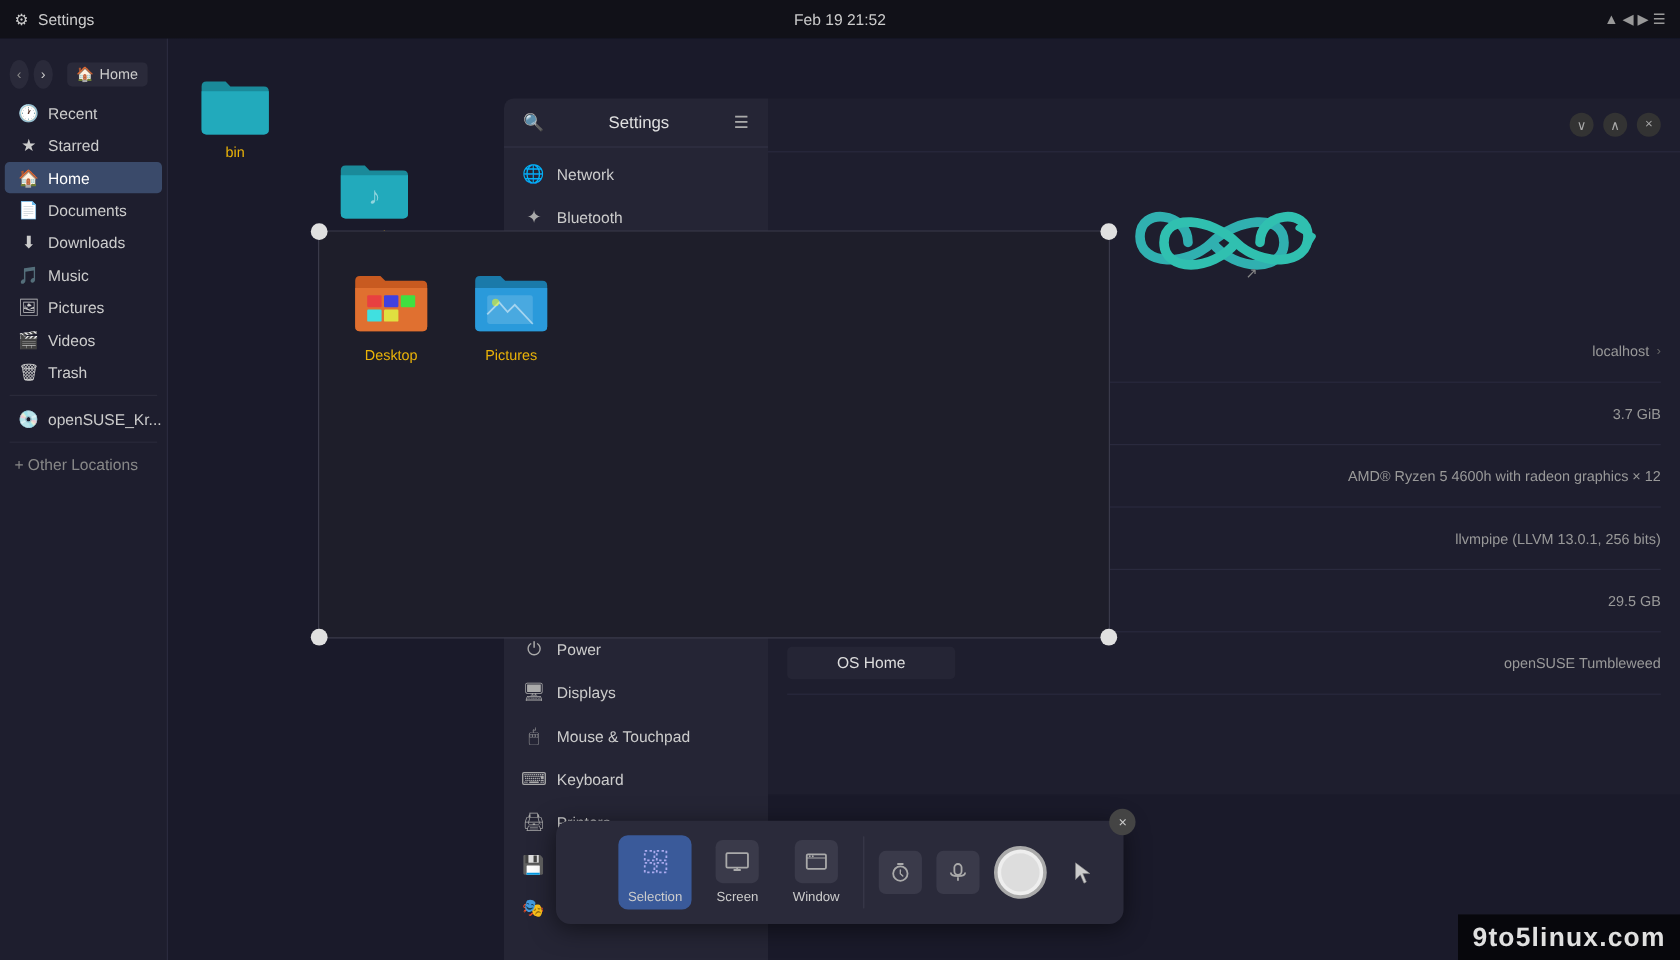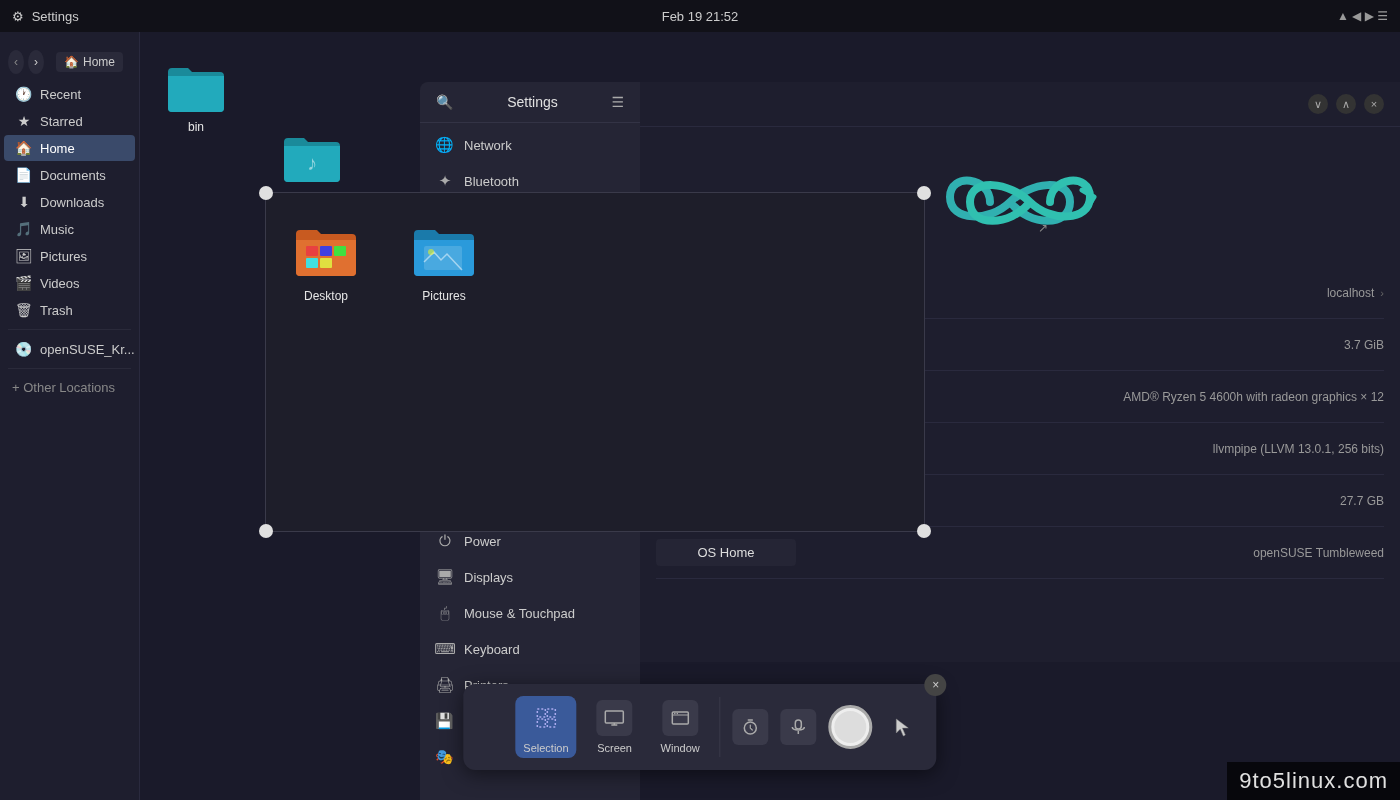--- a/index.html
+++ b/index.html
@@ -142,21 +142,21 @@
       gap: 6px;
       width: 80px;
       cursor: pointer;
     }
     .folder-svg {
       width: 64px;
       height: 56px;
     }
     .folder-label {
       font-size: 12px;
-      color: #e5e5e5;
+      color: #eab308;
       text-align: center;
     }
 
     
     .settings-panel {
       position: absolute;
       left: 420px;
       top: 50px;
       width: 220px;
       height: 730px;
@@ -296,21 +296,21 @@
       width: 660px;
       height: 340px;
       background: #1e1e2a;
       border: 1px solid #3a3a4a;
       border-radius: 4px;
       z-index: 60;
       display: flex;
       flex-wrap: wrap;
       align-content: flex-start;
       padding: 20px;
-      gap: 38px;
+      gap: 20px;
     }
     .corner-dot {
       position: absolute;
       width: 14px; height: 14px;
       border-radius: 50%;
       background: #e0e0e0;
       z-index: 61;
     }
 
     
@@ -399,21 +399,21 @@
     }
 
     
     .watermark {
       position: absolute;
       bottom: 0;
       right: 0;
       background: rgba(0,0,0,0.7);
       color: #e0e0e0;
       font-size: 22px;
-      font-weight: normal;
+      font-weight: bold;
       padding: 6px 12px;
       letter-spacing: 1px;
       z-index: 200;
       margin-top: 15px;
     }
   </style>
 </head>
 <body>
 
 <div class="topbar">
@@ -689,21 +689,21 @@
       </div>
       <div class="about-row">
         <div class="about-row-label">Graphics</div>
         <div class="about-row-value">
           <span>llvmpipe (LLVM 13.0.1, 256 bits)</span>
         </div>
       </div>
       <div class="about-row">
         <div class="about-row-label">Disk Capacity</div>
         <div class="about-row-value">
-          <span>27.7 GB</span>
+          <span>29.5 GB</span>
         </div>
       </div>
       <div class="about-row">
         <div class="about-row-label">OS Home</div>
         <div class="about-row-value">
           <span>openSUSE Tumbleweed</span>
         </div>
       </div>
     </div>
   </div>

